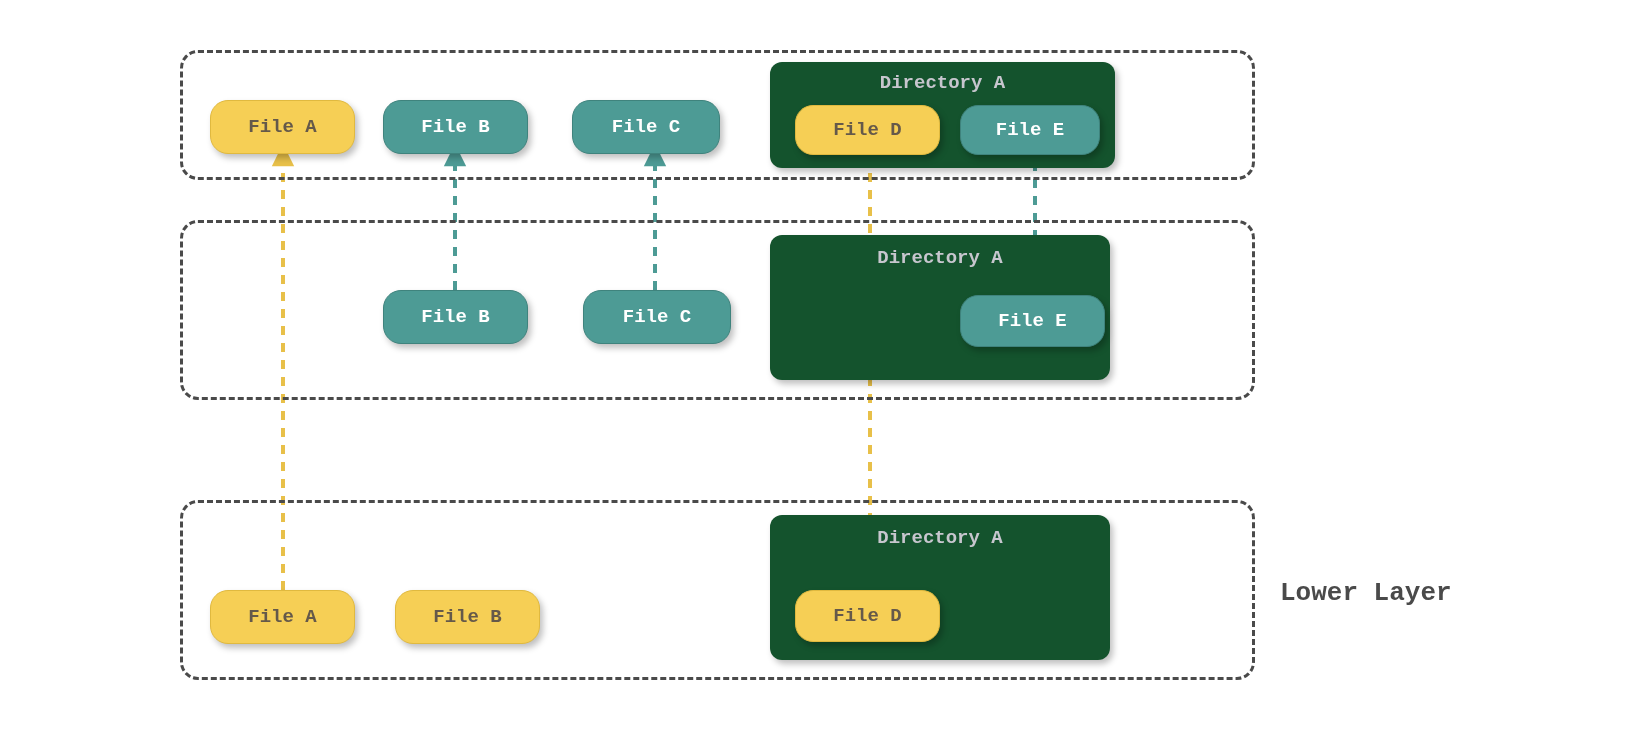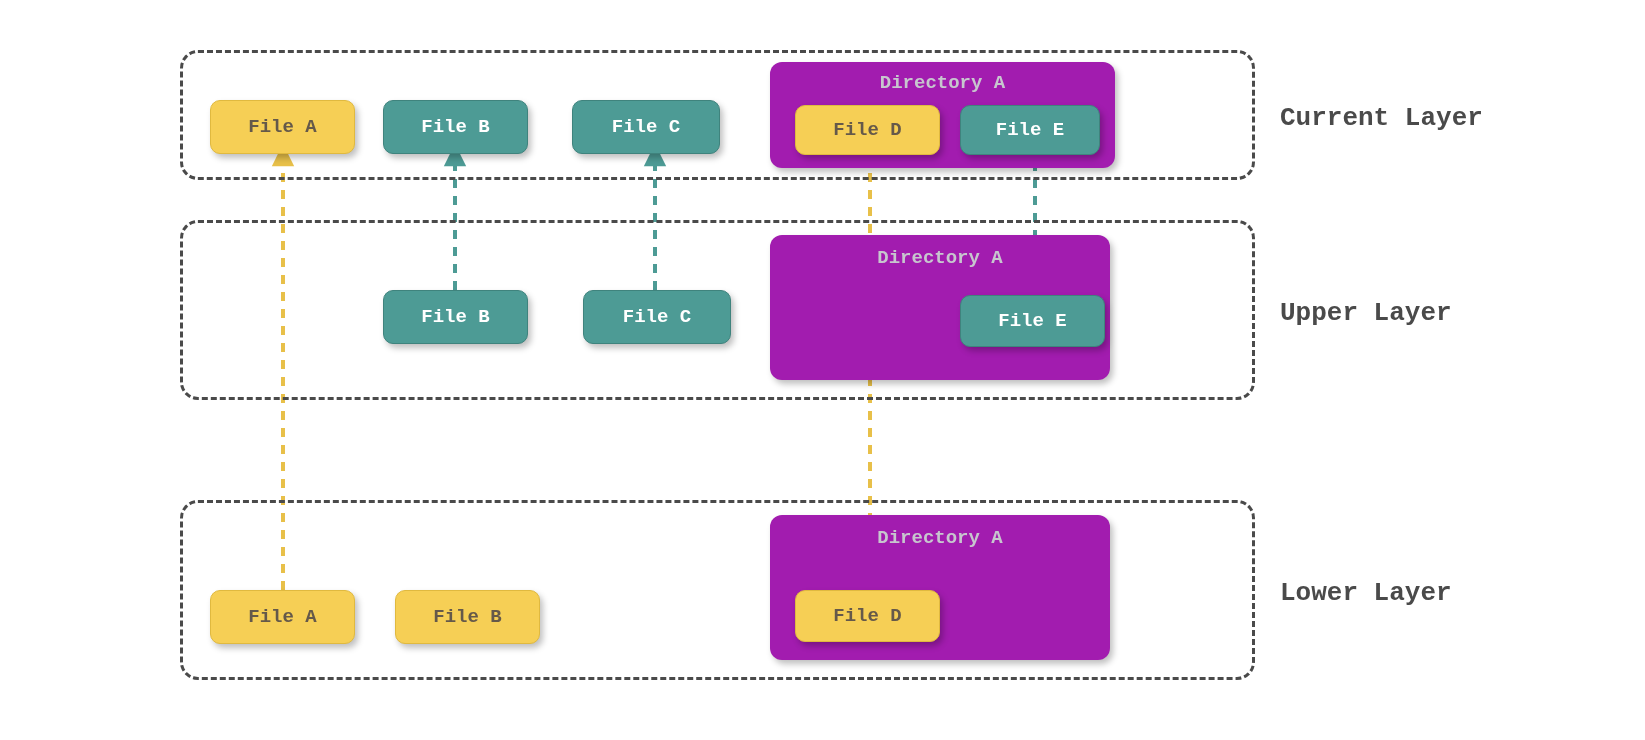--- a/index.html
+++ b/index.html
@@ -23,42 +23,42 @@
     background: transparent;
   }
   .layer-label {
     position: absolute;
     font-weight: bold;
     font-size: 26px;
     color: #4a4a4a;
   }
   .file-box {
     position: absolute;
-    border-radius: 10px;
+    border-radius: 18px;
     font-weight: bold;
     font-size: 19px;
     text-align: center;
     display: flex;
     align-items: center;
     justify-content: center;
     box-shadow: 3px 4px 6px rgba(0,0,0,0.25);
   }
   .file-yellow {
     background: #f6cf55;
     color: #65594a;
     border: 1px solid #e0b93f;
   }
   .file-teal {
     background: #4d9b95;
     color: #ffffff;
     border: 1px solid #3f837d;
   }
   .dir-box {
     position: absolute;
-    background: #a21caf;
+    background: #14532d;
     border-radius: 12px;
     box-shadow: 3px 4px 6px rgba(0,0,0,0.25);
   }
   .dir-label {
     position: absolute;
     font-weight: bold;
     font-size: 19px;
     color: #c7c6ce;
     text-align: center;
   }
@@ -109,40 +109,38 @@
 
   <div class="file-box file-yellow" style="left:210px; top:590px; width:145px; height:54px;">
     <span>File A</span>
   </div>
 
   <div class="file-box file-yellow" style="left:395px; top:590px; width:145px; height:54px;">
     <span>File B</span>
   </div>
 
   <div class="layer" style="left:180px; top:220px; width:1075px; height:180px;"></div>
-  <div class="layer-label" style="left:1280px; top:298px;">Upper Layer</div>
 
   <div class="dir-box" style="left:770px; top:235px; width:340px; height:145px;">
     <div class="dir-label" style="left:0; top:12px; width:340px;">Directory A</div>
   </div>
 
   <div class="file-box file-teal" style="left:960px; top:295px; width:145px; height:52px;">
     <span>File E</span>
   </div>
 
   <div class="file-box file-teal" style="left:383px; top:290px; width:145px; height:54px;">
     <span>File B</span>
   </div>
 
   <div class="file-box file-teal" style="left:583px; top:290px; width:148px; height:54px;">
     <span>File C</span>
   </div>
 
   <div class="layer" style="left:180px; top:50px; width:1075px; height:130px;"></div>
-  <div class="layer-label" style="left:1280px; top:103px;">Current Layer</div>
 
   <div class="dir-box" style="left:770px; top:62px; width:345px; height:106px;">
     <div class="dir-label" style="left:0; top:10px; width:345px;">Directory A</div>
   </div>
 
   <div class="file-box file-yellow" style="left:795px; top:105px; width:145px; height:50px;">
     <span>File D</span>
   </div>
 
   <div class="file-box file-teal" style="left:960px; top:105px; width:140px; height:50px;">

